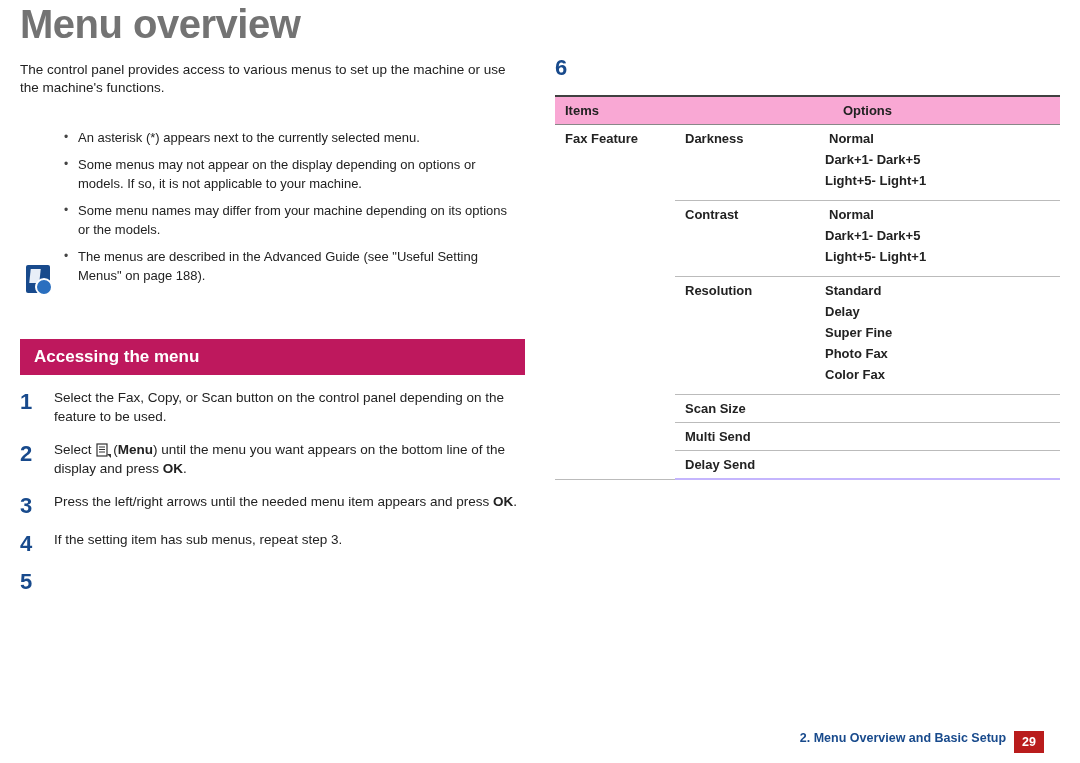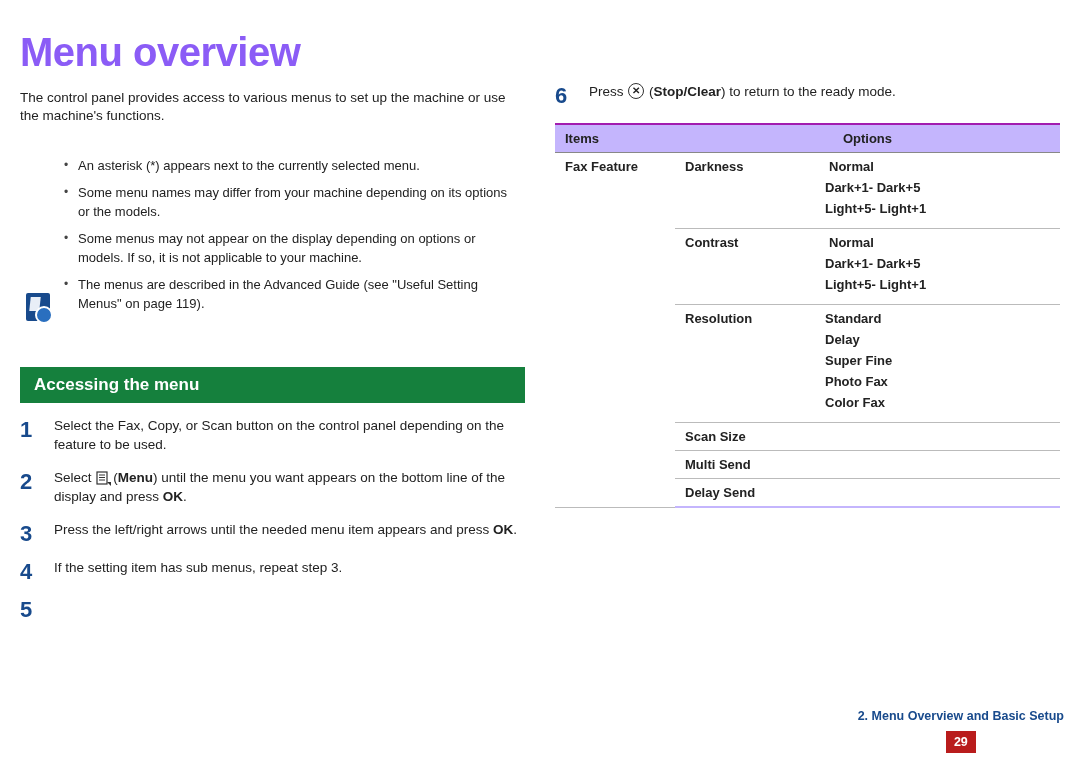--- a/index.html
+++ b/index.html
@@ -8,24 +8,23 @@
     height: 763px;
     background: #fff;
     font-family: "Segoe UI", "Myriad Pro", Arial, sans-serif;
     color: #222;
     position: relative;
     overflow: hidden;
   }
   .page-title {
     font-size: 40px;
     font-weight: 700;
-    padding: 18px 20px 8px 20px;
+    padding: 2px 20px 8px 20px;
     letter-spacing: -0.5px;
-    color: #8b5cf6;
-    margin-top: 12px;
+    color: #737373;
   }
   .cols {
     display: flex;
     padding: 0 20px;
     gap: 30px;
   }
   .col { flex: 1; }
   .intro { font-size: 13.5px; line-height: 1.35; margin-top: 6px; margin-bottom: 22px; }
   .note-box { display: flex; align-items: flex-end; gap: 14px; padding: 10px 10px 10px 6px; }
   .note-icon {
@@ -39,21 +38,21 @@
     background: #e8eef7; transform: skewX(-6deg);
   }
   .note-icon::after {
     content: ""; position: absolute; right:-3px; bottom:-3px; width:14px; height:14px;
     border-radius:50%; background:#2a6fbf; border:2px solid #fff;
   }
   .note-list { list-style: none; font-size: 13px; line-height: 1.45; }
   .note-list li { position: relative; padding-left: 14px; margin-bottom: 8px; }
   .note-list li::before { content: "•"; position: absolute; left:0; top:0; color:#444; font-size:12px; }
   .section-bar {
-    background: #15803d;
+    background: #be185d;
     color: #fff;
     font-weight: 700;
     font-size: 17px;
     padding: 8px 14px;
     margin: 36px 0 14px 0;
   }
   .steps { list-style: none; }
   .step { display: flex; gap: 16px; margin-bottom: 14px; align-items: flex-start; }
   .step .num { color: #184a8c; font-size: 22px; font-weight: 700; line-height: 1; width: 18px; flex:none; padding-top:2px;}
   .step .txt { font-size: 13.5px; line-height: 1.4; flex:1; }
@@ -70,64 +69,64 @@
   }
   
   .right-start .step { margin-bottom: 16px; }
   table.menu {
     width: 100%;
     border-collapse: collapse;
     font-size: 13px;
     margin-top: 2px;
   }
   table.menu thead th {
-    border-top: 2px solid #a21caf;
+    border-top: 2px solid #404040;
     border-bottom: 1.5px solid #888;
     padding: 6px 10px;
     font-weight: 700;
-    background: #c4b5fd;
+    background: #f9a8d4;
   }
   table.menu thead th:first-child { text-align:left; width: 120px; }
   table.menu thead th.opts { text-align:center; }
   table.menu td {
     padding: 6px 10px;
     vertical-align: top;
     font-weight: 700;
     border-bottom: 0;
   }
   table.menu tr.sep td { border-bottom: 1px solid #bbb; }
   table.menu td.sub { width: 140px; }
   table.menu td.vals span { display:block; margin-bottom: 6px; }
   table.menu td.vals span.pad { padding-left: 4px; }
   table.menu tbody tr:last-child td { border-bottom: 2px solid #c4b5fd; }
   .page-footer {
-    position: absolute; bottom: 10px; right: 16px;
-    display:flex; align-items:center; gap:8px;
-    font-size: 12.5px; font-weight:700; color:#184a8c;flex-direction:column;
+    position: absolute; bottom: 10px; right: 36px;
+    display:flex; gap:8px;
+    font-size: 12.5px; font-weight:700; color:#184a8c;
   }
   .page-badge {
     background:#b91c1c; color:#fff; padding:4px 8px; font-weight:700; font-size:12.5px;
   }
 </style>
 </head>
 <body>
 
 <h1 class="page-title">Menu overview</h1>
 
 <div class="cols">
   <div class="col">
     <p class="intro">The control panel provides access to various menus to set up the machine or use the machine's functions.</p>
 
     <div class="note-box">
       <div class="note-icon"></div>
       <ul class="note-list">
         <li>An asterisk (*) appears next to the currently selected menu.</li>
+        <li>Some menus may not appear on the display depending on options or models. If so, it is not applicable to your machine.</li>
         <li>Some menu names may differ from your machine depending on its options or the models.</li>
-        <li>Some menus may not appear on the display depending on options or models. If so, it is not applicable to your machine.</li>
-        <li>The menus are described in the Advanced Guide (see "Useful Setting Menus" on page 119).</li>
+        <li>The menus are described in the Advanced Guide (see "Useful Setting Menus" on page 188).</li>
       </ul>
     </div>
 
     <div class="section-bar">Accessing the menu</div>
 
     <ol class="steps">
       <li class="step">
         <span class="num">1</span>
         <span class="txt">Select the Fax, Copy, or Scan button on the control panel depending on the feature to be used.</span>
       </li>
@@ -159,25 +158,20 @@
       <li class="step">
         <span class="num">5</span>
       </li>
     </ol>
   </div>
 
   <div class="col">
     <div class="right-start">
       <div class="step">
         <span class="num">6</span>
-        <span class="txt">
-          <span>Press </span>
-          <span class="inline-icon stop-icon">✕</span>
-          (<b>Stop/Clear</b><span>) to return to the ready mode.</span>
-        </span>
       </div>
     </div>
 
     <table class="menu">
       <thead>
         <tr>
           <th>Items</th>
           <th class="opts" colspan="2">Options</th>
         </tr>
       </thead>

